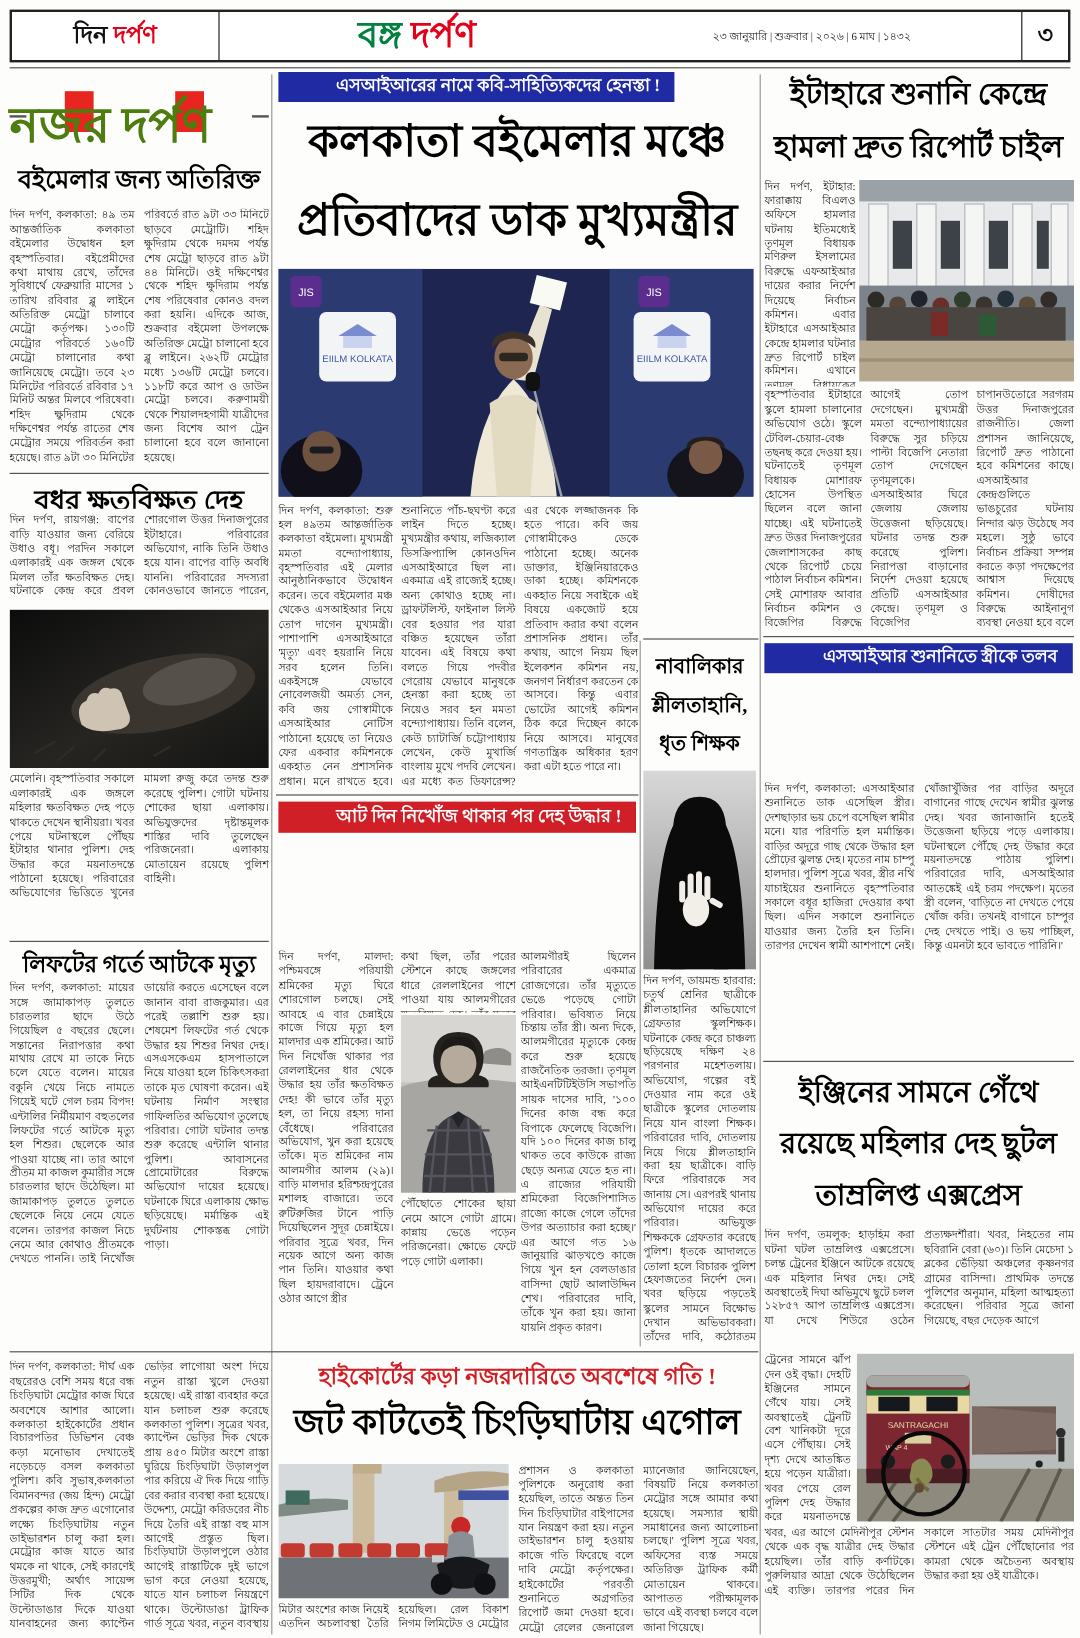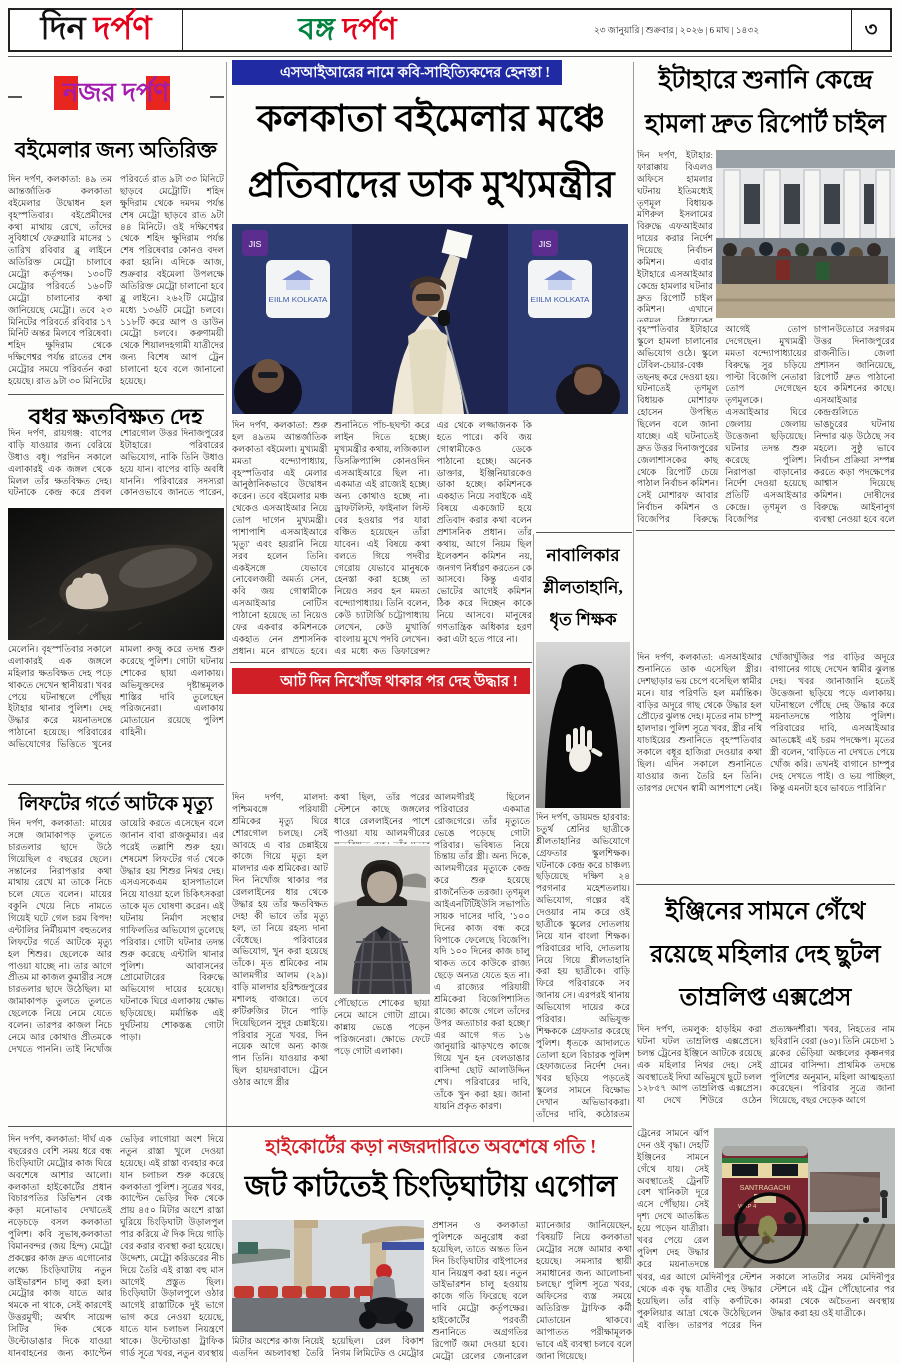--- a/index.html
+++ b/index.html
@@ -8,21 +8,21 @@
   .abs{position:absolute;box-sizing:border-box;}
   .body-txt{font-size:9px;line-height:1.32;text-align:justify;overflow:hidden;color:#1c1c1c;}
   .cols2{column-count:2;column-gap:8px;}
   .cols3{column-count:3;column-gap:7px;}
   .hl{font-weight:bold;color:#000;text-align:center;overflow:hidden;}
   .hrule{border-top:1px solid #555;height:0;}
   .vrule{border-left:1px solid #999;width:0;}
   .kicker{color:#fff;font-weight:bold;text-align:center;overflow:hidden;padding-left:36px;}
   .masthead{display:flex;align-items:stretch;border:2px solid #222;background:#fff;}
   .masthead .cell{display:flex;align-items:center;justify-content:center;}
-  .brand-left{width:172px;border-right:1.5px solid #222;font-size:32px;font-weight:bold;}
+  .brand-left{width:172px;border-right:1.5px solid #222;font-size:20px;font-weight:bold;}
   .brand-center{flex:1;font-size:30px;font-weight:bold;}
   .date-cell{font-size:9px;color:#222;padding-right:10px;justify-content:flex-end;flex:1;}
   .pageno{width:38px;border-left:1.5px solid #222;font-size:20px;font-weight:bold;}
   .logo-sq{position:absolute;width:24px;height:34px;background:#e8251f;top:10px;}
   svg{display:block;}
 </style>
 </head>
 <body>
 
 <div class="page">
@@ -43,21 +43,21 @@
 
   <div class="abs vrule" style="left:226px;top:62px;height:1300px;"></div>
   <div class="abs vrule" style="left:633px;top:62px;height:1300px;"></div>
   <div class="abs vrule" style="left:533px;top:534px;height:588px;"></div>
 
   <div class="abs" style="left:8px;top:66px;width:216px;height:62px;">
     <div class="abs hrule" style="left:0;top:30px;width:14px;border-top-width:2px;"></div>
     <div class="abs hrule" style="left:202px;top:30px;width:14px;border-top-width:2px;"></div>
     <div class="logo-sq" style="left:46px;"></div>
     <div class="logo-sq" style="left:138px;"></div>
-    <div class="abs" style="left:0;top:6px;width:216px;text-align:center;font-size:26px;font-weight:bold;color:#a21caf;">
+    <div class="abs" style="left:0;top:6px;width:216px;text-align:left;font-size:41px;font-weight:bold;color:#4d7c0f;">
       <span>নজর</span>
       <span>দর্পণ</span>
     </div>
   </div>
 
   <div class="abs hl" style="left:8px;top:134px;width:216px;height:36px;font-size:21px;">বইমেলার জন্য অতিরিক্ত মেট্রো</div>
   <div class="abs body-txt cols2" style="left:8px;top:174px;width:216px;height:216px;">দিন দর্পণ, কলকাতা: ৪৯ তম আন্তর্জাতিক কলকাতা বইমেলার উদ্বোধন হল বৃহস্পতিবার। বইপ্রেমীদের কথা মাথায় রেখে, তাঁদের সুবিধার্থে ফেব্রুয়ারি মাসের ১ তারিখ রবিবার ব্লু লাইনে অতিরিক্ত মেট্রো চালাবে মেট্রো কর্তৃপক্ষ। ১৩০টি মেট্রোর পরিবর্তে ১৬০টি মেট্রো চালানোর কথা জানিয়েছে মেট্রো। তবে ২৩ মিনিটের পরিবর্তে রবিবার ১৭ মিনিট অন্তর মিলবে পরিষেবা। শহিদ ক্ষুদিরাম থেকে দক্ষিণেশ্বর পর্যন্ত রাতের শেষ মেট্রোর সময়ে পরিবর্তন করা হয়েছে। রাত ৯টা ৩০ মিনিটের পরিবর্তে রাত ৯টা ৩৩ মিনিটে ছাড়বে মেট্রোটি। শহিদ ক্ষুদিরাম থেকে দমদম পর্যন্ত শেষ মেট্রো ছাড়বে রাত ৯টা ৪৪ মিনিটে। ওই দক্ষিণেশ্বর থেকে শহিদ ক্ষুদিরাম পর্যন্ত শেষ পরিষেবার কোনও বদল করা হয়নি। এদিকে আজ, শুক্রবার বইমেলা উপলক্ষে অতিরিক্ত মেট্রো চালানো হবে ব্লু লাইনে। ২৬২টি মেট্রোর মধ্যে ১৩৬টি মেট্রো চলবে। ১১৮টি করে আপ ও ডাউন মেট্রো চলবে। করুণাময়ী থেকে শিয়ালদহগামী যাত্রীদের জন্য বিশেষ আপ ট্রেন চালানো হবে বলে জানানো হয়েছে।</div>
 
   <div class="abs hrule" style="left:8px;top:394px;width:216px;"></div>
   <div class="abs hl" style="left:8px;top:399px;width:216px;height:25px;font-size:23px;">বধূর ক্ষতবিক্ষত দেহ উদ্ধার</div>
@@ -224,20 +224,21 @@
       </g>
       <rect y="134" width="179" height="34" fill="#b3a astro98" fill-opacity="0"></rect>
       <rect y="134" width="179" height="34" fill="#b5a88f"></rect>
       <path d="M0 150 h179" stroke="#9c9078" stroke-width="3"></path>
     </svg>
   </div>
 
   <div class="abs body-txt cols3" style="left:637px;top:324px;width:258px;height:202px;">বৃহস্পতিবার ইটাহারে স্কুলে হামলা চালানোর অভিযোগ ওঠে। স্কুলে টেবিল-চেয়ার-বেঞ্চ তছনছ করে দেওয়া হয়। ঘটনাতেই তৃণমূল বিধায়ক মোশারফ হোসেন উপস্থিত ছিলেন বলে জানা যাচ্ছে। এই ঘটনাতেই দ্রুত উত্তর দিনাজপুরের জেলাশাসকের কাছ থেকে রিপোর্ট চেয়ে পাঠাল নির্বাচন কমিশন। সেই মোশারফ আবার নির্বাচন কমিশন ও বিজেপির বিরুদ্ধে আগেই তোপ দেগেছেন। মুখ্যমন্ত্রী মমতা বন্দ্যোপাধ্যায়ের বিরুদ্ধে সুর চড়িয়ে পাল্টা বিজেপি নেতারা তোপ দেগেছেন তৃণমূলকে। এসআইআর ঘিরে জেলায় জেলায় উত্তেজনা ছড়িয়েছে। ঘটনার তদন্ত শুরু করেছে পুলিশ। নিরাপত্তা বাড়ানোর নির্দেশ দেওয়া হয়েছে প্রতিটি এসআইআর কেন্দ্রে। তৃণমূল ও বিজেপির চাপানউতোরে সরগরম উত্তর দিনাজপুরের রাজনীতি। জেলা প্রশাসন জানিয়েছে, রিপোর্ট দ্রুত পাঠানো হবে কমিশনের কাছে। এসআইআর কেন্দ্রগুলিতে ভাঙচুরের ঘটনায় নিন্দার ঝড় উঠেছে সব মহলে। সুষ্ঠু ভাবে নির্বাচন প্রক্রিয়া সম্পন্ন করতে কড়া পদক্ষেপের আশ্বাস দিয়েছে কমিশন। দোষীদের বিরুদ্ধে আইনানুগ ব্যবস্থা নেওয়া হবে বলে জানানো হয়েছে। গোটা ঘটনায় শান্তি-শৃঙ্খলা বজায় রাখার আবেদন জানিয়েছেন জেলাশাসক। নির্বাচন কমিশনের সদর দফতরেও ভাঙচুরের খবর পাঠানো হয়েছে। তৃণমূল তা সরাসরি অস্বীকার করেছে। সুদীপ্ত ভট্টাচার্যের নেতৃত্বে প্রতিনিধি দল ঘটনাস্থল ঘুরে দেখেন।</div>
 
   <div class="abs hrule" style="left:636px;top:530px;width:259px;"></div>
+  <div class="abs kicker" style="left:637px;top:536px;width:257px;height:25px;background:#1f2aa3;font-size:14.5px;line-height:25px;">এসআইআর শুনানিতে স্ত্রীকে তলব</div>
   <div class="abs body-txt cols2" style="left:637px;top:652px;width:258px;height:228px;">দিন দর্পণ, কলকাতা: এসআইআর শুনানিতে ডাক এসেছিল স্ত্রীর। দেশছাড়ার ভয় চেপে বসেছিল স্বামীর মনে। যার পরিণতি হল মর্মান্তিক। বাড়ির অদূরে গাছ থেকে উদ্ধার হল প্রৌঢ়ের ঝুলন্ত দেহ। মৃতের নাম চাম্পু হালদার। পুলিশ সূত্রে খবর, স্ত্রীর নথি যাচাইয়ের শুনানিতে বৃহস্পতিবার সকালে বধূর হাজিরা দেওয়ার কথা ছিল। এদিন সকালে শুনানিতে যাওয়ার জন্য তৈরি হন তিনি। তারপর দেখেন স্বামী আশপাশে নেই। খোঁজাখুঁজির পর বাড়ির অদূরে বাগানের গাছে দেখেন স্বামীর ঝুলন্ত দেহ। খবর জানাজানি হতেই উত্তেজনা ছড়িয়ে পড়ে এলাকায়। ঘটনাস্থলে পৌঁছে দেহ উদ্ধার করে ময়নাতদন্তে পাঠায় পুলিশ। পরিবারের দাবি, এসআইআর আতঙ্কেই এই চরম পদক্ষেপ। মৃতের স্ত্রী বলেন, 'বাড়িতে না দেখতে পেয়ে খোঁজ করি। তখনই বাগানে চাম্পুর দেহ দেখতে পাই। ও ভয় পাচ্ছিল, কিন্তু এমনটা হবে ভাবতে পারিনি।'</div>
 
   <div class="abs hrule" style="left:636px;top:884px;width:259px;"></div>
   <div class="abs hl" style="left:636px;top:890px;width:259px;height:130px;font-size:24px;line-height:43px;">ইঞ্জিনের সামনে গেঁথে রয়েছে মহিলার দেহ ছুটল তাম্রলিপ্ত এক্সপ্রেস</div>
   <div class="abs body-txt cols2" style="left:637px;top:1024px;width:258px;height:100px;">দিন দর্পণ, তমলুক: হাড়হিম করা ঘটনা ঘটল তাম্রলিপ্ত এক্সপ্রেসে। চলন্ত ট্রেনের ইঞ্জিনে আটকে রয়েছে এক মহিলার নিথর দেহ। সেই অবস্থাতেই দিঘা অভিমুখে ছুটে চলল ১২৮৫৭ আপ তাম্রলিপ্ত এক্সপ্রেস। যা দেখে শিউরে ওঠেন প্রত্যক্ষদর্শীরা। খবর, নিহতের নাম ছবিরানি বেরা (৬০)। তিনি মেচেদা ১ ব্লকের ভেঁড়িয়া অঞ্চলের কৃষ্ণনগর গ্রামের বাসিন্দা। প্রাথমিক তদন্তে পুলিশের অনুমান, মহিলা আত্মহত্যা করেছেন। পরিবার সূত্রে জানা গিয়েছে, বছর দেড়েক আগে</div>
   <div class="abs body-txt" style="left:637px;top:1128px;width:72px;height:140px;">ট্রেনের সামনে ঝাঁপ দেন ওই বৃদ্ধা। দেহটি ইঞ্জিনের সামনে গেঁথে যায়। সেই অবস্থাতেই ট্রেনটি বেশ খানিকটা দূরে এসে পৌঁছায়। সেই দৃশ্য দেখে আতঙ্কিত হয়ে পড়েন যাত্রীরা। খবর পেয়ে রেল পুলিশ দেহ উদ্ধার করে ময়নাতদন্তে পাঠায়। দিঘা জিআরপি থানা সূত্রে</div>
 
   <div class="abs" style="left:714px;top:1128px;width:181px;height:140px;">
     <svg width="181" height="140" viewBox="0 0 181 140">
       <rect width="181" height="140" fill="#b9bdbb"></rect>

